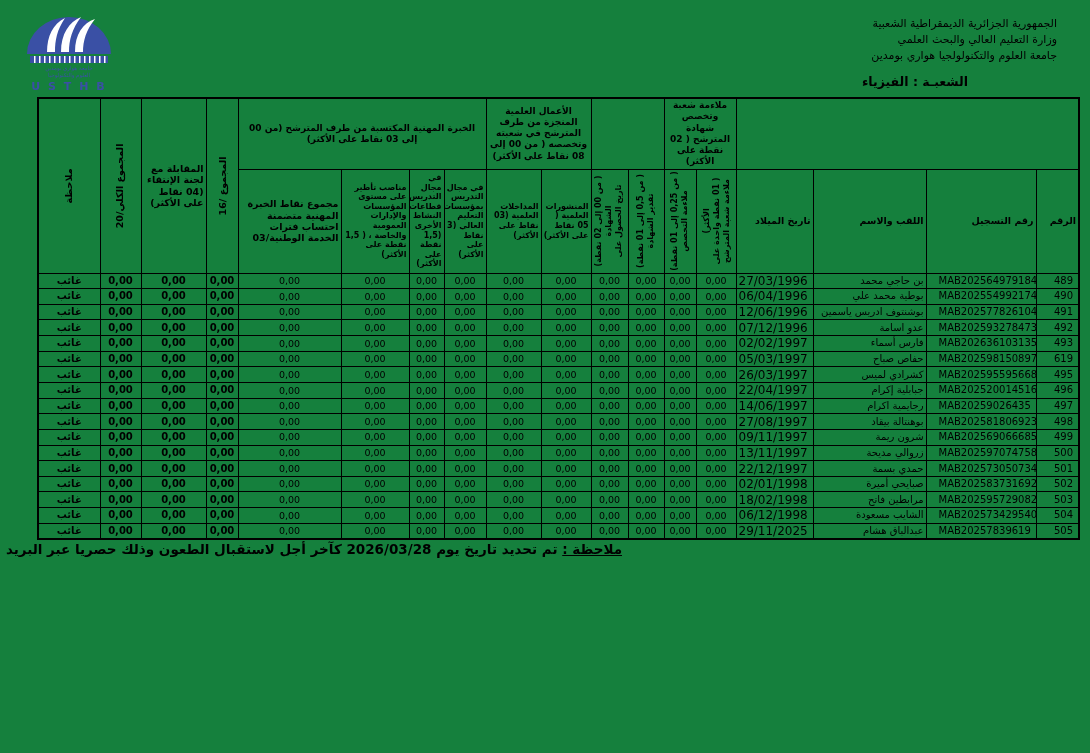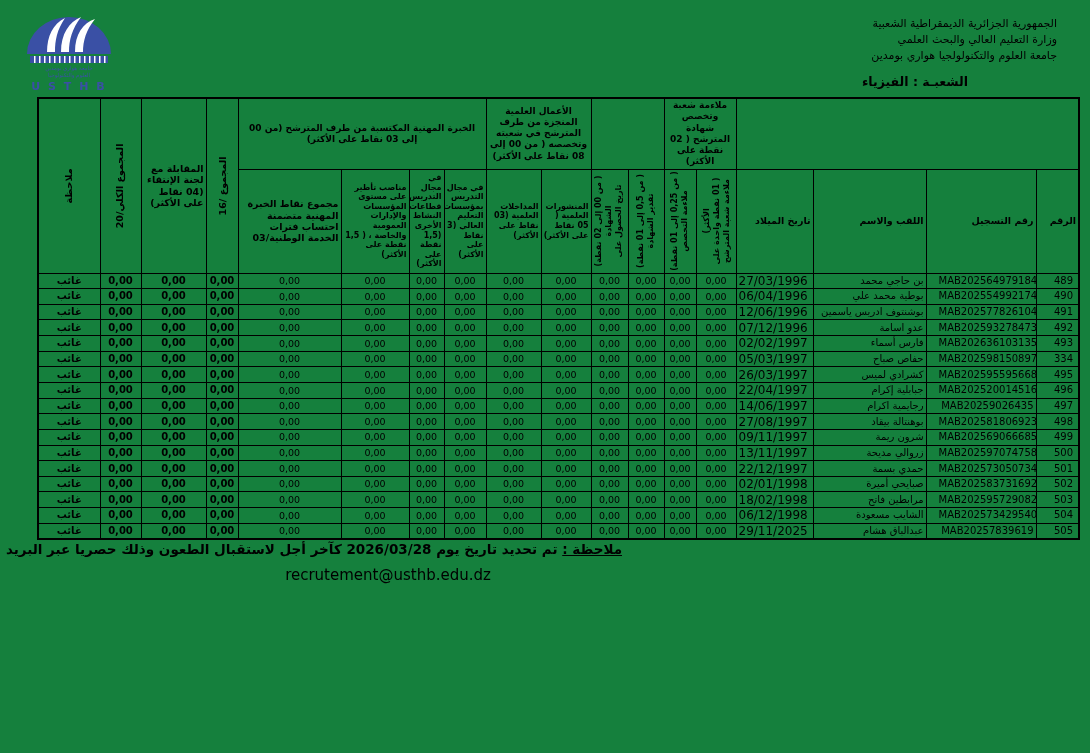--- a/index.html
+++ b/index.html
@@ -27,21 +27,21 @@
   .vwrap { display:flex; align-items:center; justify-content:center; height:100%; width:100%; }
   .rot { transform:rotate(-90deg); display:flex; flex-direction:column-reverse; align-items:center; line-height:1.25; font-size:8px; font-weight:bold; }
   .rot span { white-space:nowrap; text-align:center; }
   .rot.w160 { width:160px; }
   .rot.w100 { width:100px; }
   .rot.big { font-size:9.5px; }
 
   tbody tr { height:15.65px; }
   tbody td { font-size:9.5px; line-height:1; padding:0 2px; vertical-align:middle; white-space:nowrap; }
   td.num   { text-align:right; padding-left:0; padding-right:5px; font-size:10px; }
-  td.reg   { text-align:right; direction:ltr; font-size:10px;padding-left:12px; }
+  td.reg   { text-align:left; direction:ltr; font-size:10px;padding-left:12px; }
   td.name  { text-align:right; font-size:10px; }
   td.birth { text-align:left; direction:ltr; font-size:12px; }
   td.score { text-align:center; }
   td.b     { font-weight:bold; text-align:center; font-size:10px; }
 
   
   .note { position:absolute; top:541px; right:468px; direction:rtl; white-space:nowrap; font-size:13.5px; font-weight:bold; }
   .note .lbl { text-decoration:underline; }
   .email { position:absolute; top:566px; left:258px; width:260px; text-align:center; direction:ltr; font-size:15px; }
 
@@ -283,21 +283,21 @@
           <td class="score">0,00</td>
           <td class="score">0,00</td>
           <td class="score">0,00</td>
           <td class="score">0,00</td>
           <td class="b">0,00</td>
           <td class="b">0,00</td>
           <td class="b">0,00</td>
           <td class="b">غائب</td>
         </tr>
         <tr>
-          <td class="num">334</td>
+          <td class="num">619</td>
           <td class="reg">MAB202598150897</td>
           <td class="name">حفاص صباح</td>
           <td class="birth">05/03/1997</td>
           <td class="score">0,00</td>
           <td class="score">0,00</td>
           <td class="score">0,00</td>
           <td class="score">0,00</td>
           <td class="score">0,00</td>
           <td class="score">0,00</td>
           <td class="score">0,00</td>
@@ -529,16 +529,15 @@
           <td class="b">0,00</td>
           <td class="b">غائب</td>
         </tr>
       </tbody>
   </table>
 
   <div class="note">
     <span class="lbl">ملاحظة :</span>
     <span>تم تحديد  تاريخ يوم 2026/03/28 كآخر أجل لاستقبال الطعون وذلك حصريا عبر البريد الالكتروني :</span>
   </div>
-  <div class="email">recrutement@usthb.edu.dz</div>
 
 
 </div>
 
 </body></html>

